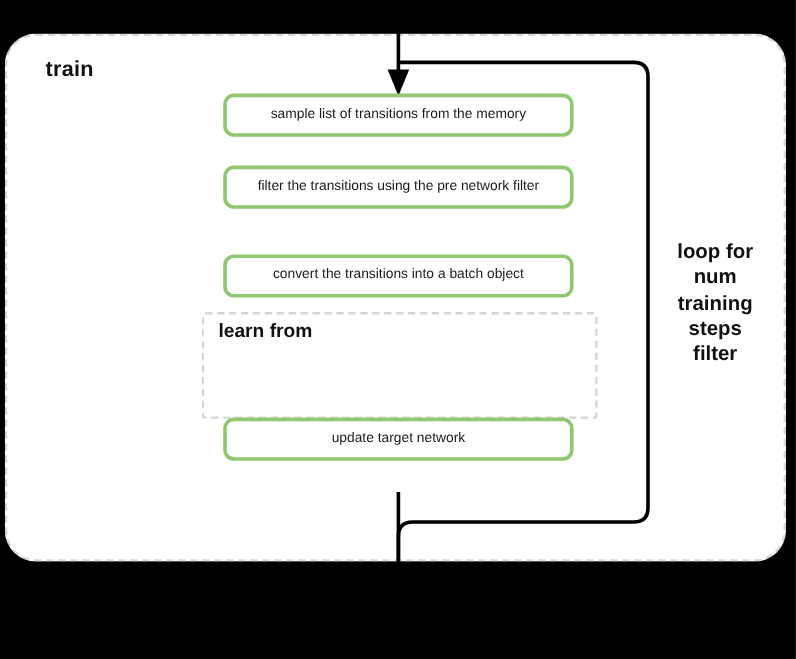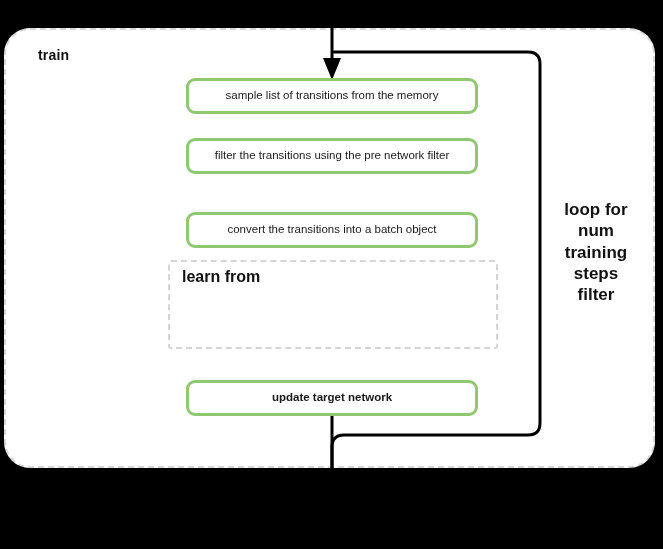--- a/index.html
+++ b/index.html
@@ -26,21 +26,21 @@
     background: #ffffff;
     border: 2px dashed #d8d8d8;
     border-radius: 26px;
     box-sizing: border-box;
   }
 
   #train-title {
     position: absolute;
     left: 38px;
     top: 47px;
-    font-size: 14px;
+    font-size: 18px;
     font-weight: bold;
     color: #111111;
     letter-spacing: 0.2px;
     white-space: nowrap;
   }
 
   
   #connectors {
     position: absolute;
     left: 0;
@@ -67,21 +67,21 @@
   .step-box .step-label {
     font-size: 11.5px;
     color: #1a1a1a;
     text-align: center;
     line-height: 1.2;
     white-space: nowrap;
   }
   #step-sample        { top: 78px; }
   #step-filter        { top: 138px; }
   #step-convert       { top: 212px; }
-  #step-update-target { top: 380px; font-weight: bold; }
+  #step-update-target { top: 348px; }
 
   
   #learn-from-batch-box {
     position: absolute;
     left: 168px;
     top: 260px;
     width: 330px;
     height: 89px;
     background: #ffffff;
     border: 2px dashed #d5d5d5;

